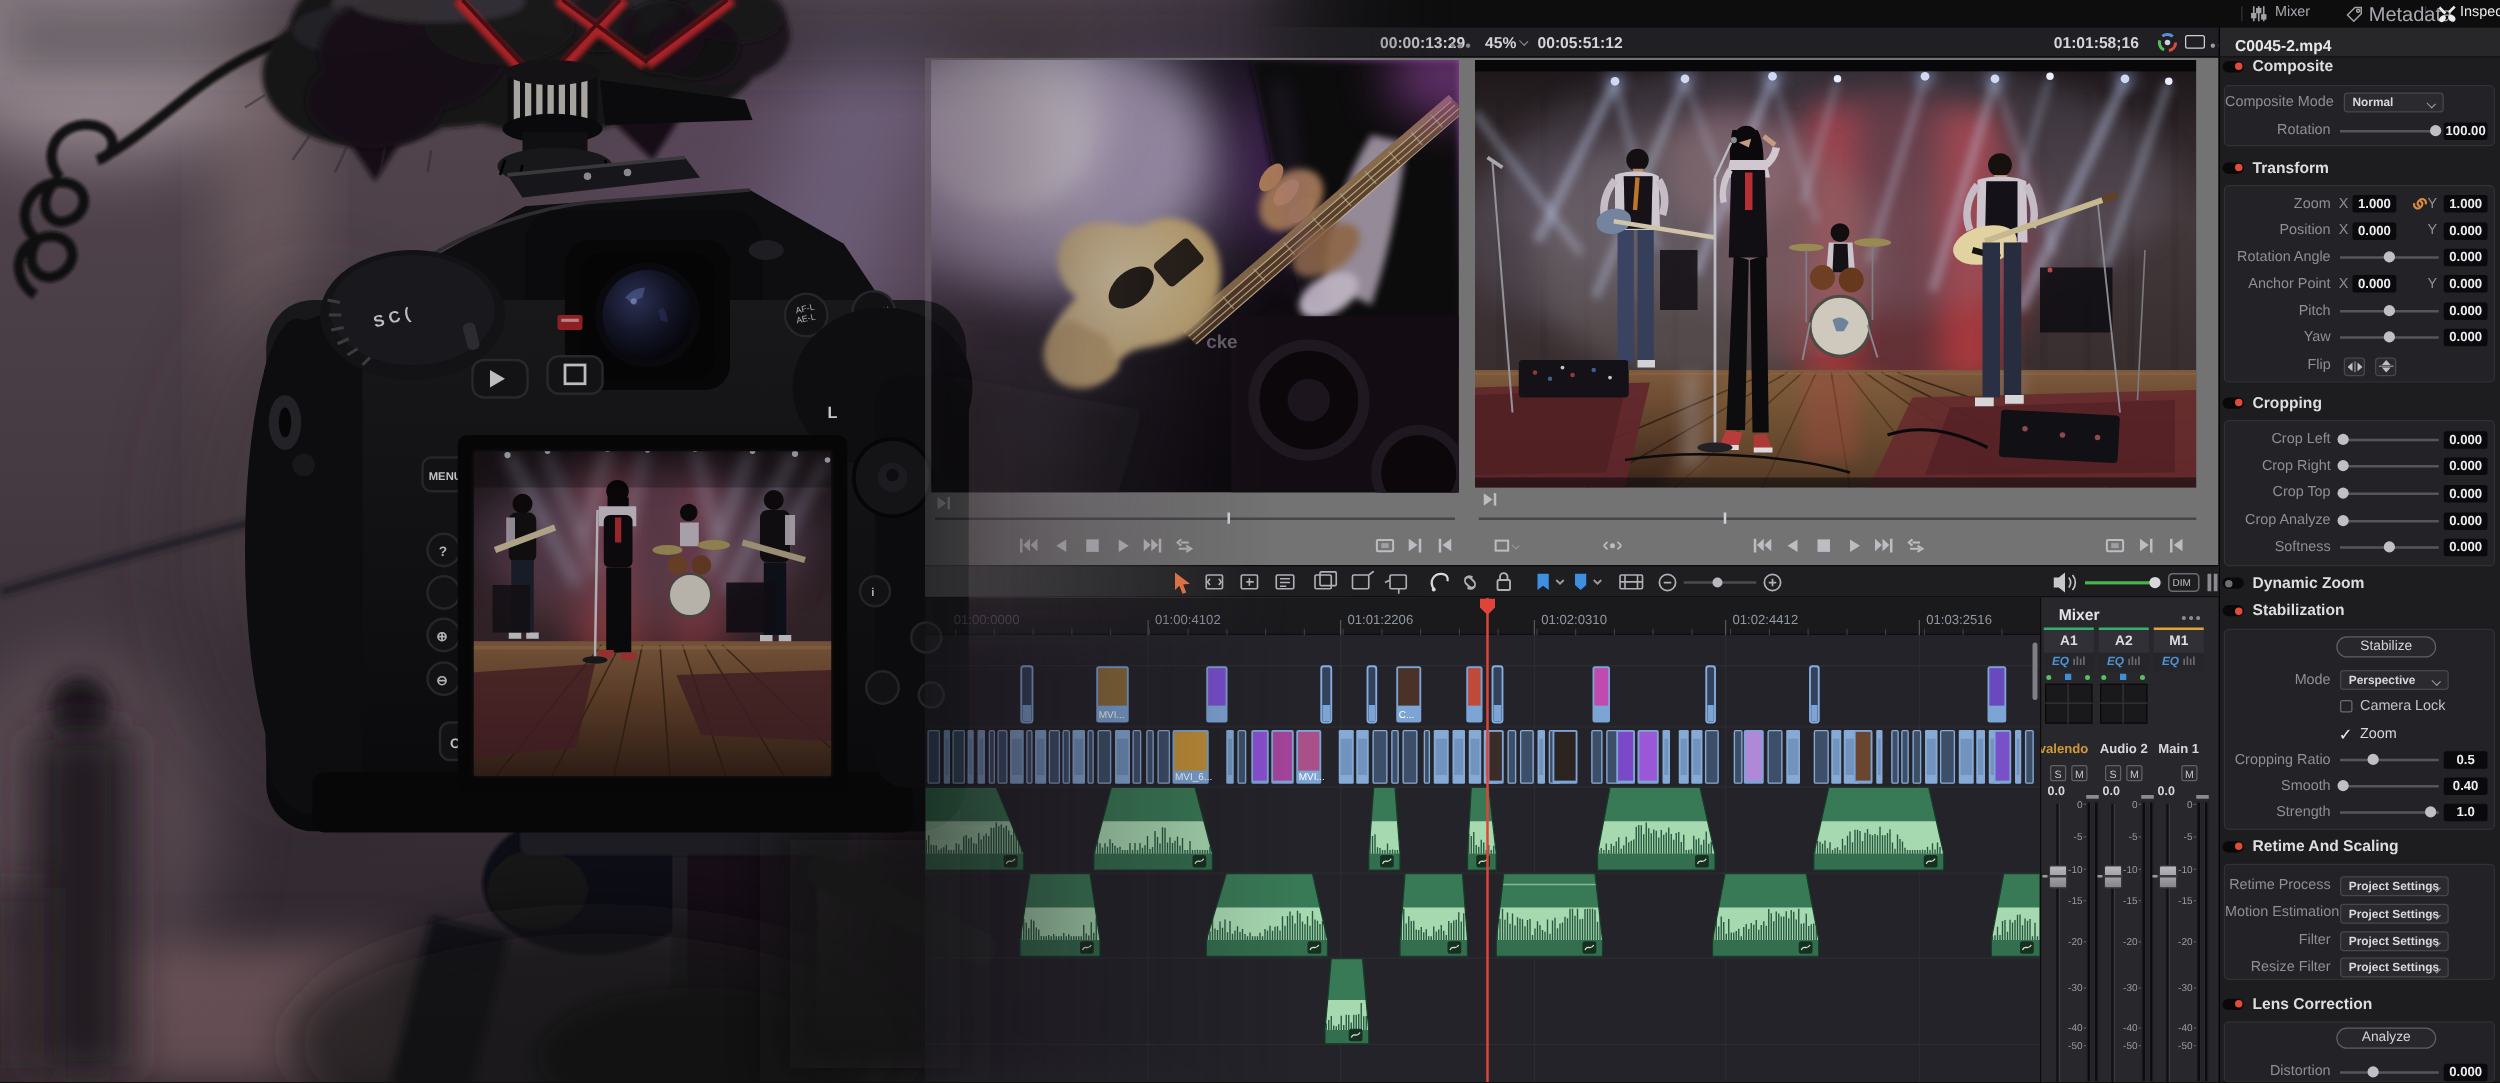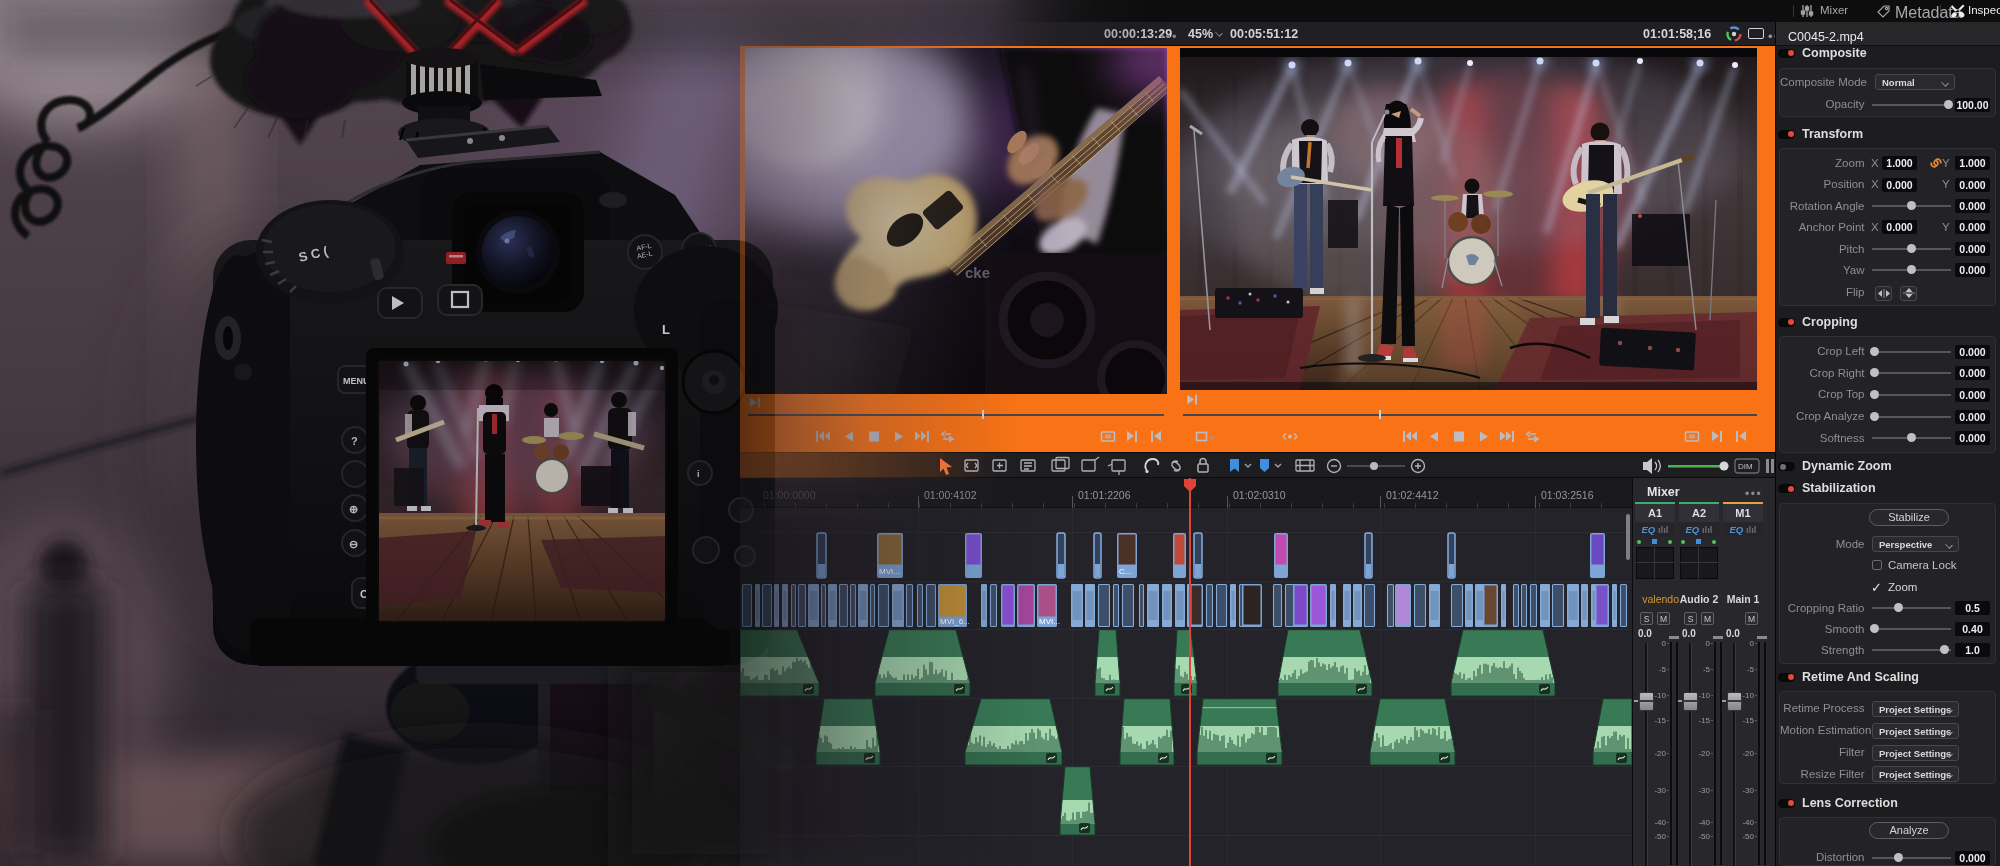--- a/index.html
+++ b/index.html
@@ -378,21 +378,21 @@
  <div class="tc" style="left:643px;top:5px">01:01:58;16</div>
  <svg class="abs" style="left:726px;top:4px" width="16" height="16" viewBox="0 0 16 16">
   <circle cx="8" cy="8" r="6.5" fill="none" stroke="#d84b3f" stroke-width="2.4" stroke-dasharray="9 32"></circle>
   <circle cx="8" cy="8" r="6.5" fill="none" stroke="#58c05a" stroke-width="2.4" stroke-dasharray="9 32" stroke-dashoffset="-13"></circle>
   <circle cx="8" cy="8" r="6.5" fill="none" stroke="#5a8fd8" stroke-width="2.4" stroke-dasharray="9 32" stroke-dashoffset="-26"></circle>
   <circle cx="8" cy="8" r="2.2" fill="#d0d0d4"></circle>
  </svg>
  <div class="abs" style="left:748px;top:6px;width:16px;height:11px;border:1.6px solid #d0d0d4;border-radius:2px"></div>
  <div class="abs" style="left:768px;top:7px;color:#9a9aa0;font-size:13px;letter-spacing:1.5px">•••</div>
 </div>
-    <div class="abs" style="left:740px;top:46px;width:1035px;height:432px;background:#f97316;
+    <div class="abs" style="left:740px;top:46px;width:1035px;height:432px;background:#737373;
  -webkit-mask-image:linear-gradient(to right,rgba(0,0,0,.35) 0,rgba(0,0,0,.75) 130px,#000 280px);
  mask-image:linear-gradient(to right,rgba(0,0,0,.35) 0,rgba(0,0,0,.75) 130px,#000 280px)">
       <svg class="abs" style="left:5px;top:2px" width="422" height="346" viewBox="0 0 422 346">
 <defs>
 <linearGradient id="v1bg" x1="0" y1="0" x2="0.4" y2="1">
  <stop offset="0" stop-color="#241c2e"></stop>
             <stop offset="0.5" stop-color="#140f17"></stop>
             <stop offset="1" stop-color="#0a080c"></stop>
 </linearGradient>
 <linearGradient id="neck" x1="0" y1="0" x2="0" y2="1">
@@ -1205,21 +1205,21 @@
       <div class="abs" style="left:112px;top:9px;color:#8a8a90;font-size:12px;letter-spacing:1.5px">•••</div>
       <div class="abs" style="left:2px;top:24px;width:40px;height:2px;background:#35b06e"></div>
       <div class="abs" style="left:2px;top:26px;width:40px;height:18px;background:#303036;color:#dcdce0;font-size:11px;font-weight:bold;text-align:center;line-height:18px">A1</div>
       <div class="abs" style="left:2px;top:45px;width:40px;height:14px;background:#26262a;color:#4f92d2;font-size:9.5px;font-style:italic;font-weight:bold;text-align:center;line-height:14px">EQ <span style="color:#6a6a72;font-style:normal">ılıl</span></div>
       <div class="abs" style="left:4px;top:62px;width:4px;height:4px;border-radius:50%;background:#56c05e"></div>
       <div class="abs" style="left:19px;top:61px;width:5px;height:5px;background:#3f8fd6"></div>
       <div class="abs" style="left:35px;top:62px;width:4px;height:4px;border-radius:50%;background:#56c05e"></div>
       <div class="abs" style="left:3px;top:69px;width:38px;height:32px;background:#19191c;border:1px solid #0a0a0b"></div>
       <div class="abs" style="left:21px;top:69px;width:1px;height:32px;background:#35353a"></div>
       <div class="abs" style="left:3px;top:84px;width:38px;height:1px;background:#35353a"></div>
-      <div class="abs" style="left:-2px;top:115px;width:48px;text-align:right;color:#d29a36;font-size:10.5px;font-weight:normal">valendo</div>
+      <div class="abs" style="left:-2px;top:115px;width:48px;text-align:left;color:#d29a36;font-size:10.5px;font-weight:bold">valendo</div>
       <div class="abs" style="left:7px;top:134px;width:13px;height:13px;background:#2b2b30;border:1px solid #606066;border-radius:2px;color:#c8c8cc;font-size:8.5px;text-align:center;line-height:12px">S</div>
       <div class="abs" style="left:24px;top:134px;width:13px;height:13px;background:#2b2b30;border:1px solid #606066;border-radius:2px;color:#c8c8cc;font-size:8.5px;text-align:center;line-height:12px">M</div>
       <div class="abs" style="left:5px;top:150px;color:#d8d8dc;font-size:10px;font-weight:bold">0.0</div>
       <div class="abs" style="left:12px;top:165px;width:3px;height:223px;background:#111114;border-right:1px solid #3a3a40"></div>
       <div class="abs" style="left:6px;top:214px;width:15px;height:19px;background:linear-gradient(#b9b9bf,#85858b);border-radius:2px;border:1px solid #333"></div>
       <div class="abs" style="left:6px;top:222px;width:15px;height:2px;background:#3a3a3e"></div>
       <div class="abs" style="left:1px;top:222px;width:4px;height:2px;background:#9a9aa0"></div>
       <div class="abs" style="left:16px;top:161px;width:17px;text-align:right;color:#9a9aa2;font-size:8px">0</div>
       <div class="abs" style="left:34px;top:165px;width:3px;height:1px;background:#5a5a60"></div>
       <div class="abs" style="left:16px;top:187px;width:17px;text-align:right;color:#9a9aa2;font-size:8px">-5</div>
@@ -1300,30 +1300,30 @@
       <div class="abs" style="left:104px;top:340px;width:17px;text-align:right;color:#9a9aa2;font-size:8px">-40</div>
       <div class="abs" style="left:122px;top:344px;width:3px;height:1px;background:#5a5a60"></div>
       <div class="abs" style="left:104px;top:354px;width:17px;text-align:right;color:#9a9aa2;font-size:8px">-50</div>
       <div class="abs" style="left:122px;top:358px;width:3px;height:1px;background:#5a5a60"></div>
       <div class="abs" style="left:124px;top:158px;width:10px;height:3px;background:#8a8a90"></div>
       <div class="abs" style="left:124px;top:163px;width:4px;height:225px;background:#0c0c0e;border:1px solid #2a2a2e"></div>
       <div class="abs" style="left:130px;top:163px;width:4px;height:225px;background:#0c0c0e;border:1px solid #2a2a2e"></div>
     </div>
     <div class="abs" style="left:1775px;top:0;width:225px;height:866px;background:#1d1d20;border-left:1px solid #050506">
       <div class="abs" style="left:0;top:22px;width:225px;height:24px;background:#27272a;border-bottom:1px solid #111">
-        <div class="abs" style="left:12px;top:8px;color:#e8e8ec;font-size:12.5px;font-weight:normal">C0045-2.mp4</div>
+        <div class="abs" style="left:12px;top:8px;color:#e8e8ec;font-size:12.5px;font-weight:bold">C0045-2.mp4</div>
       </div>
       <div class="tgl on" style="left:2px;top:48.5px">
         <i></i>
       </div>
       <div class="hdr" style="left:26px;top:45.5px">Composite</div>
       <div class="grp" style="left:3px;top:68px;width:217px;height:49px"></div>
       <div class="lbl" style="left:4px;top:75.5px;width:84.5px">Composite Mode</div>
       <div class="drp" style="left:99px;top:74px;width:80px">Normal</div>
-      <div class="lbl" style="left:4px;top:98.0px;width:84.5px">Opacity</div>
+      <div class="lbl" style="left:4px;top:98.0px;width:84.5px">Rotation</div>
       <div class="sld" style="left:96px;top:103.5px;width:79px">
         <i style="left:96%"></i>
       </div>
       <div class="val" style="left:179px;top:97.5px;width:35px">100.00</div>
       <div class="tgl on" style="left:2px;top:129.5px">
         <i></i>
       </div>
       <div class="hdr" style="left:26px;top:126.5px">Transform</div>
       <div class="grp" style="left:3px;top:148px;width:217px;height:158px"></div>
       <div class="lbl" style="left:4px;top:156.5px;width:84.5px">Zoom</div>

